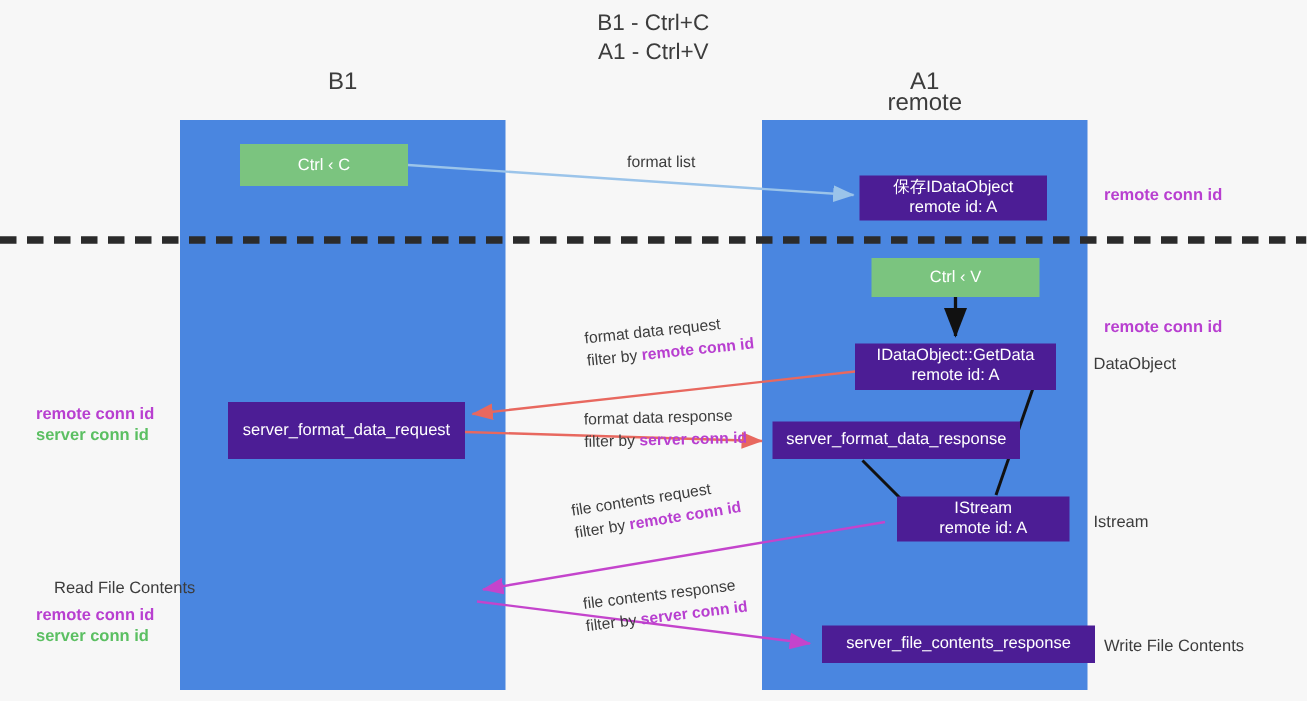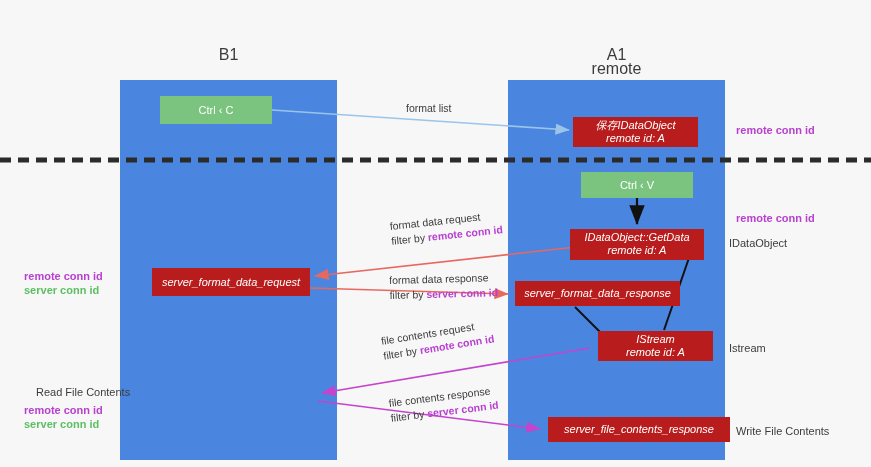--- a/index.html
+++ b/index.html
@@ -28,37 +28,41 @@
   .lane{position:absolute;background:#4a86e0;}
 
   
   .node{
     position:absolute;box-sizing:border-box;
     display:flex;align-items:center;justify-content:center;
     text-align:center;color:#ffffff;font-size:11px;line-height:13px;
     padding:3px 4px;
   }
   .node.green{background:#7bc47f;}
-  .node.orange{background:#b91c1c;font-style:italic;}
+  .node.orange{background:#4c1d95;}
 
   
   .ann{position:absolute;font-size:11px;line-height:14px;color:#3c3c3c;white-space:nowrap;}
   .purple{color:#b83fd0;font-weight:bold;}
   .green-t{color:#5bbf62;font-weight:bold;}
 
   
   .elabel{position:absolute;font-size:10.5px;line-height:15px;color:#3c3c3c;white-space:nowrap;}
 
   svg.overlay{position:absolute;left:0;top:0;width:871px;height:467px;pointer-events:none;}
 </style>
 </head>
 <body>
 
 <div id="stage">
 
+  <div class="title">
+    <div>B1 - Ctrl+C</div>
+    <div>A1 - Ctrl+V</div>
+  </div>
 
   <div class="col-head" style="left:120px;top:48px;width:217px;">
     <div>B1</div>
   </div>
   <div class="col-head" style="left:508px;top:48px;width:217px;">
     <div>A1</div>
     <div>remote</div>
   </div>
 
   <div class="lane" style="left:120px;top:80px;width:217px;height:380px;"></div>
@@ -110,39 +114,39 @@
 
   <div class="node green" style="left:581px;top:172px;width:112px;height:26px;">
     <span>Ctrl ‹ V</span>
   </div>
 
   <div class="node orange" style="left:570px;top:229px;width:134px;height:31px;flex-direction:column;justify-content:flex-end;">
     <span>IDataObject::GetData</span>
     <span>remote id: A</span>
   </div>
 
-  <div class="node orange" style="left:152px;top:268px;width:158px;height:28px;">
+  <div class="node orange" style="left:152px;top:268px;width:158px;height:38px;">
     <span>server_format_data_request</span>
   </div>
 
   <div class="node orange" style="left:515px;top:281px;width:165px;height:25px;">
     <span>server_format_data_response</span>
   </div>
 
   <div class="node orange" style="left:598px;top:331px;width:115px;height:30px;flex-direction:column;">
     <span>IStream</span>
     <span>remote id: A</span>
   </div>
 
 
   <div class="node orange" style="left:548px;top:417px;width:182px;height:25px;">
     <span>server_file_contents_response</span>
   </div>
 
-  <div class="elabel" style="left:406px;top:101px;text-align:right;">
+  <div class="elabel" style="left:418px;top:101px;text-align:right;">
     <span>format list</span>
   </div>
 
   <div class="elabel" style="left:389px;top:219px;transform:rotate(-6deg);transform-origin:left top;">
     <div>format data request</div>
     <div>
       <span>filter by </span><span class="purple">remote conn id</span>
     </div>
   </div>
 
@@ -164,21 +168,21 @@
     <div>file contents response</div>
     <div>
       <span>filter by </span><span class="purple">server conn id</span>
     </div>
   </div>
 
   <div class="ann purple" style="left:736px;top:123px;">remote conn id</div>
 
   <div class="ann purple" style="left:736px;top:211px;">remote conn id</div>
 
-  <div class="ann" style="left:729px;top:236px;">IDataObject</div>
+  <div class="ann" style="left:729px;top:236px;">DataObject</div>
 
   <div class="ann" style="left:729px;top:341px;">Istream</div>
 
   <div class="ann" style="left:736px;top:424px;">Write File Contents</div>
 
   <div class="ann purple" style="left:24px;top:269px;">remote conn id</div>
   <div class="ann green-t" style="left:24px;top:283px;">server conn id</div>
 
   <div class="ann" style="left:36px;top:385px;">Read File Contents</div>
   <div class="ann purple" style="left:24px;top:403px;">remote conn id</div>

